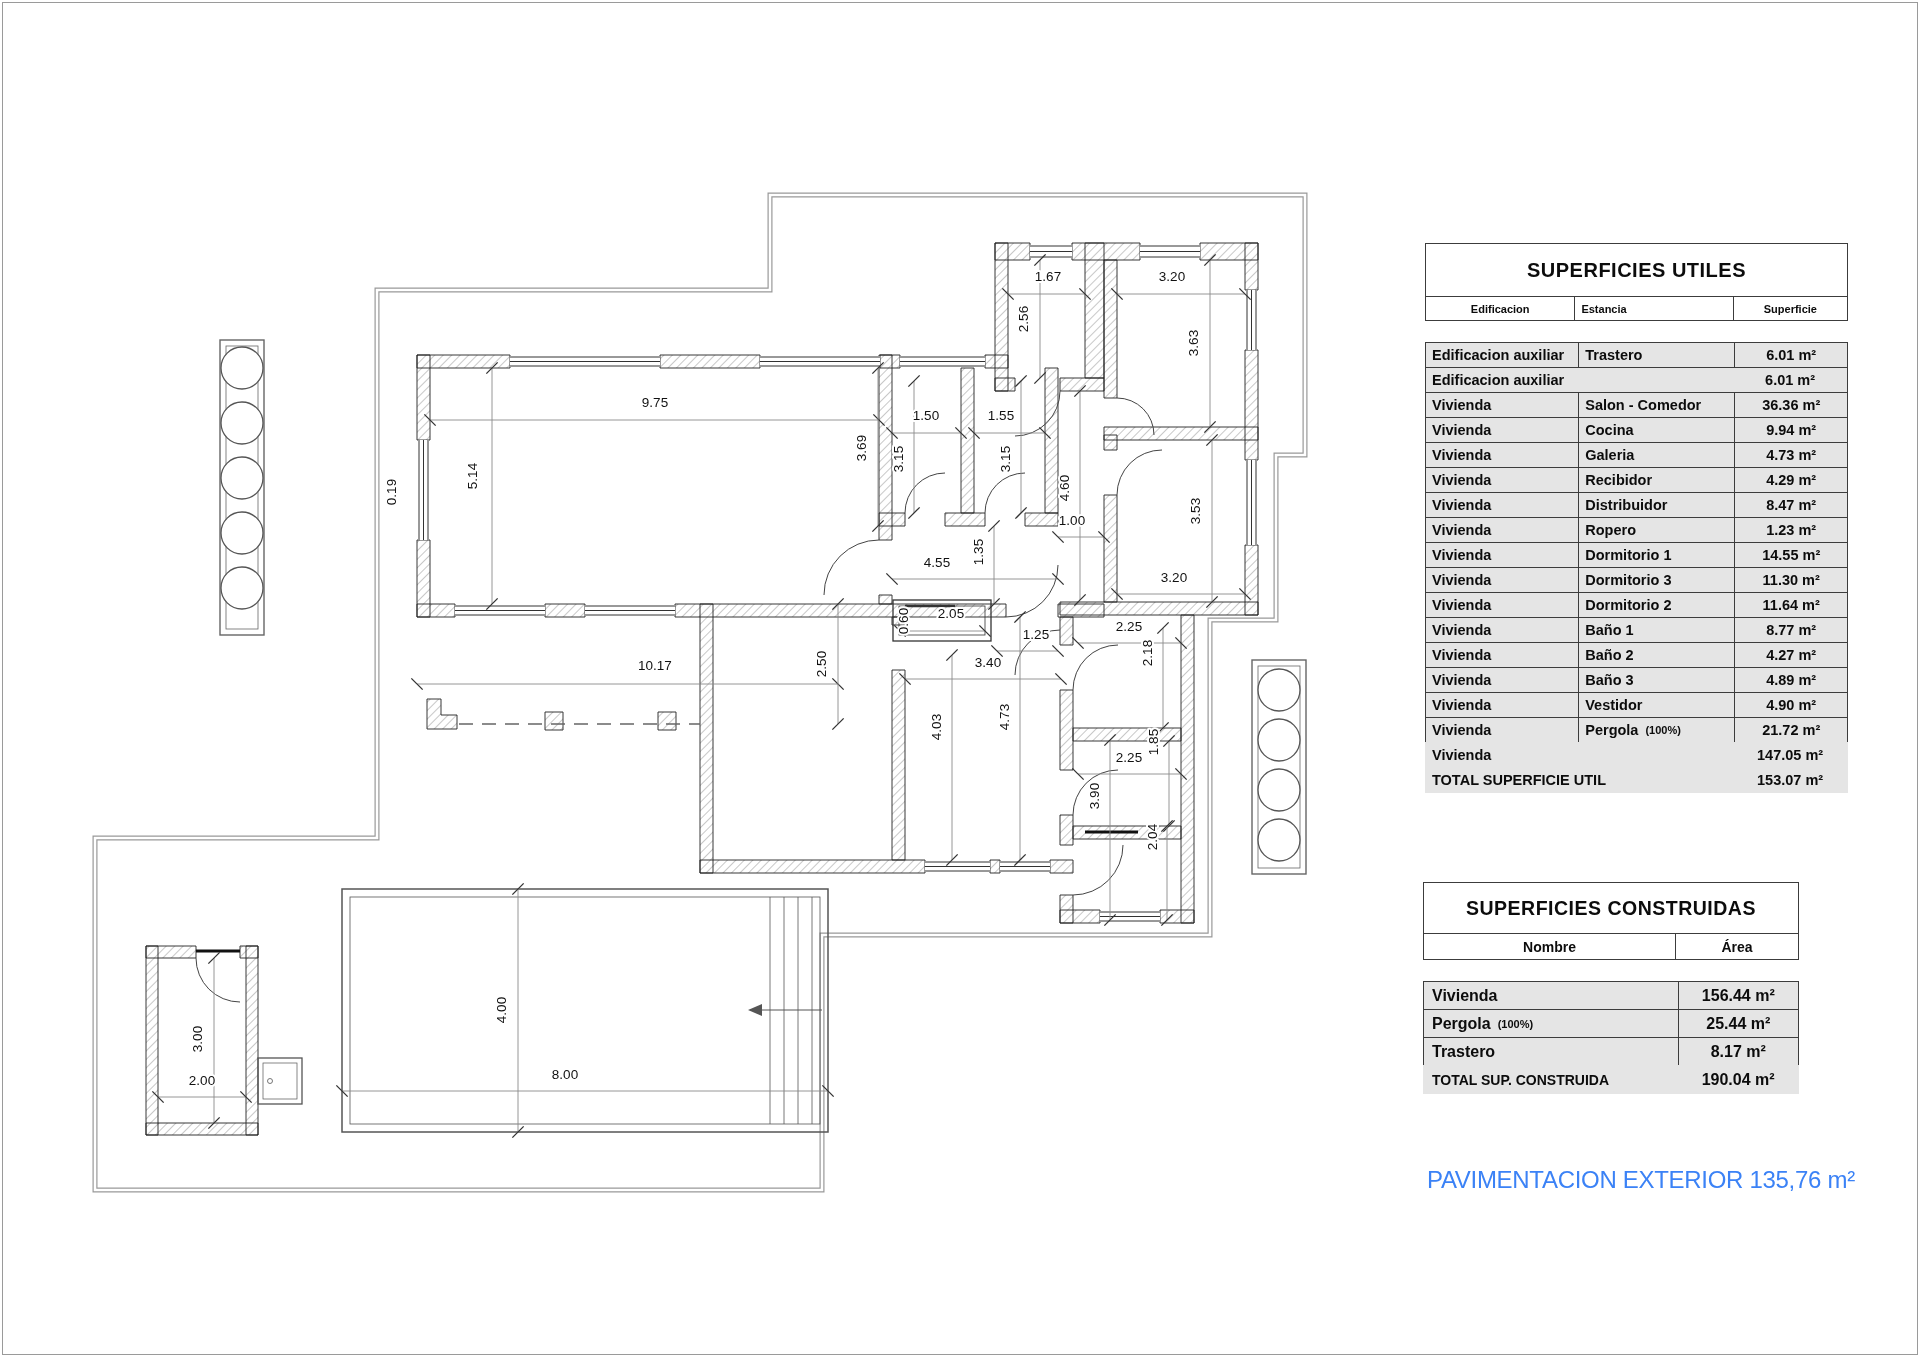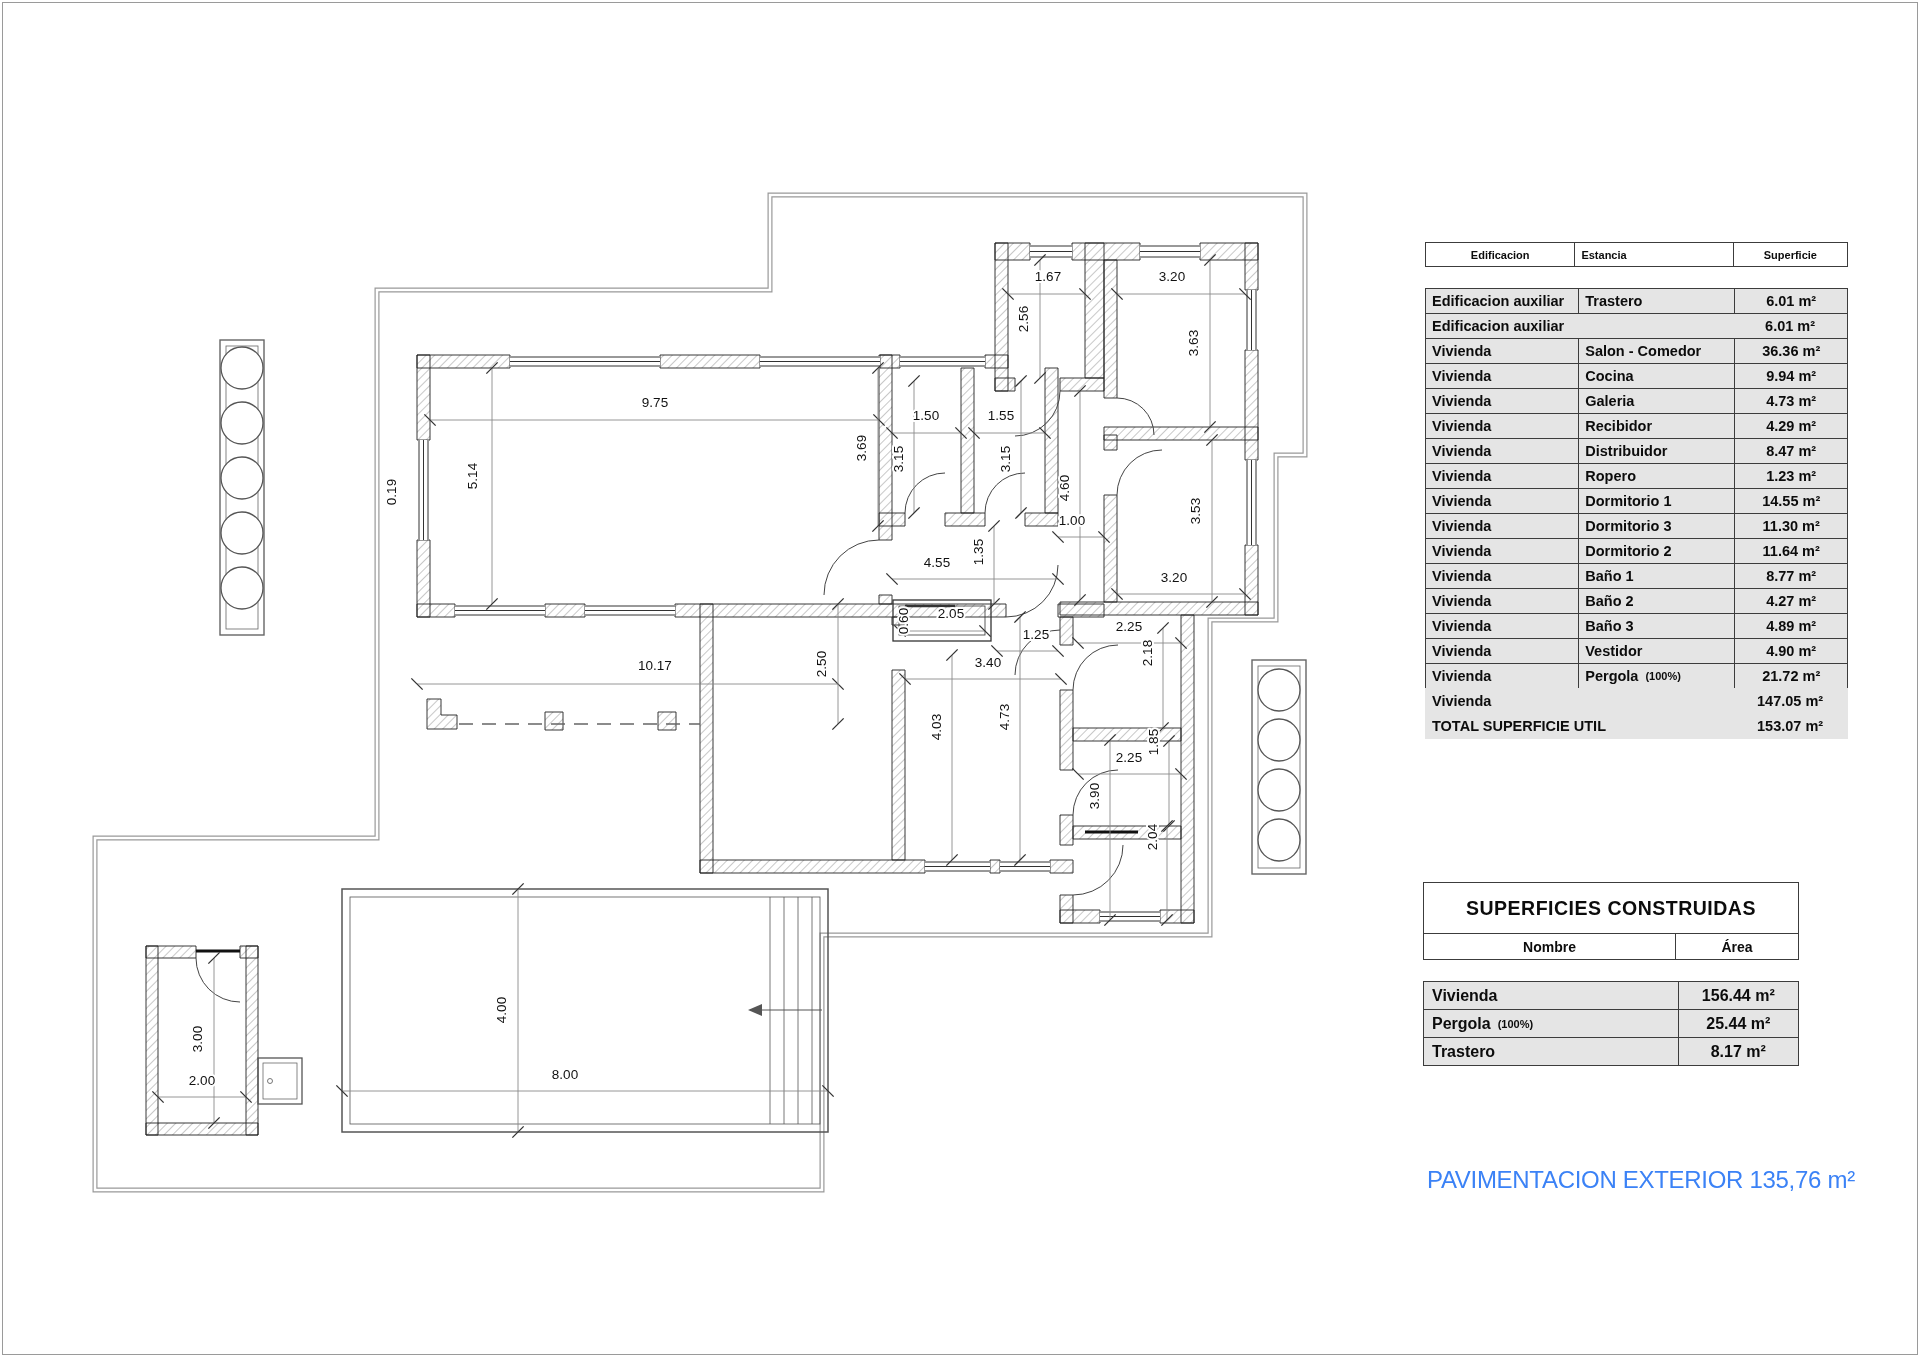--- a/index.html
+++ b/index.html
@@ -324,20 +324,21 @@
       <text x="655" y="670" text-anchor="middle" font-size="13.5" fill="#111" stroke="#fff" stroke-width="4" paint-order="stroke" stroke-linejoin="round">10.17</text>
       <text x="826" y="664" text-anchor="middle" font-size="13.5" fill="#111" stroke="#fff" stroke-width="4" paint-order="stroke" stroke-linejoin="round" transform="rotate(-90 826 664)">2.50</text>
       <text x="506" y="1010" text-anchor="middle" font-size="13.5" fill="#111" stroke="#fff" stroke-width="4" paint-order="stroke" stroke-linejoin="round" transform="rotate(-90 506 1010)">4.00</text>
       <text x="565" y="1079" text-anchor="middle" font-size="13.5" fill="#111" stroke="#fff" stroke-width="4" paint-order="stroke" stroke-linejoin="round">8.00</text>
       <text x="202" y="1039" text-anchor="middle" font-size="13.5" fill="#111" stroke="#fff" stroke-width="4" paint-order="stroke" stroke-linejoin="round" transform="rotate(-90 202 1039)">3.00</text>
       <text x="202" y="1085" text-anchor="middle" font-size="13.5" fill="#111" stroke="#fff" stroke-width="4" paint-order="stroke" stroke-linejoin="round">2.00</text>
     </g>
 </svg>
 
 <div class="tbl" id="tbl-utiles">
+  <div class="title">SUPERFICIES UTILES</div>
   <div class="hdr">
       <div style="width: 152px; justify-content: center;">Edificacion</div>
       <div class="cell-sep " style="width: 155px; justify-content: flex-start; padding-left: 6px;">Estancia</div>
       <div class="cell-sep " style="width: 116px; justify-content: center;">Superficie</div>
     </div>
   <div class="rows">
       <div class="row">
         <div style="width: 152px; padding-left: 6px;">Edificacion auxiliar</div>
         <div class="cell-sep" style="width: 155px; padding-left: 6px;">Trastero</div>
         <div class="cell-sep cell-val" style="width: 116px;">6.01 m²</div>
@@ -439,16 +440,20 @@
         <div class="cell-sep cell-val" style="width: 123px;">156.44 m²</div>
       </div>
       <div class="row">
         <div style="width: 253px; padding-left: 8px;">Pergola<span class="small-note">(100%)</span></div>
         <div class="cell-sep cell-val" style="width: 123px;">25.44 m²</div>
       </div>
       <div class="row">
         <div style="width: 253px; padding-left: 8px;">Trastero</div>
         <div class="cell-sep cell-val" style="width: 123px;">8.17 m²</div>
       </div>
+      <div class="row noborder">
+        <div style="width: 253px; padding-left: 8px; font-size: 14px;">TOTAL SUP. CONSTRUIDA</div>
+        <div class="cell-val" style="width: 123px;">190.04 m²</div>
+      </div>
     </div>
 </div>
 
 <div id="caption">PAVIMENTACION EXTERIOR 135,76 m²</div>
 
 </body></html>

